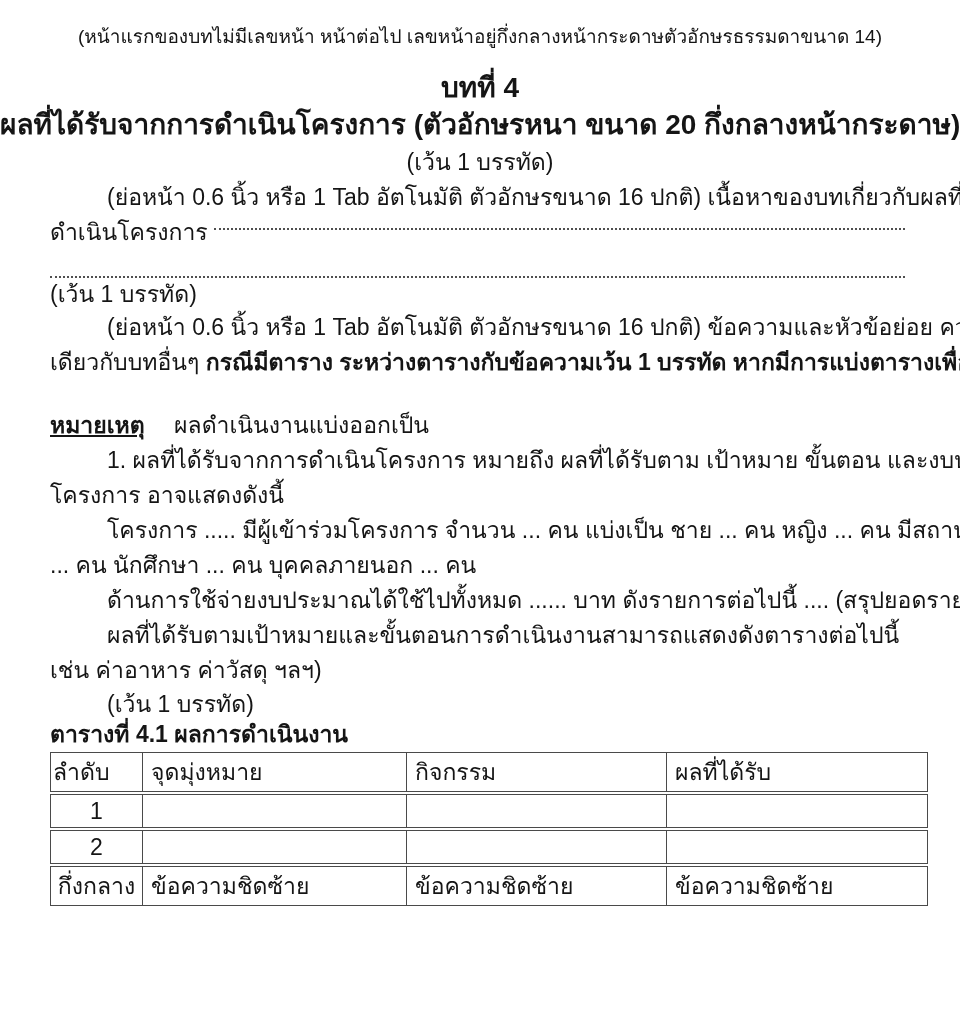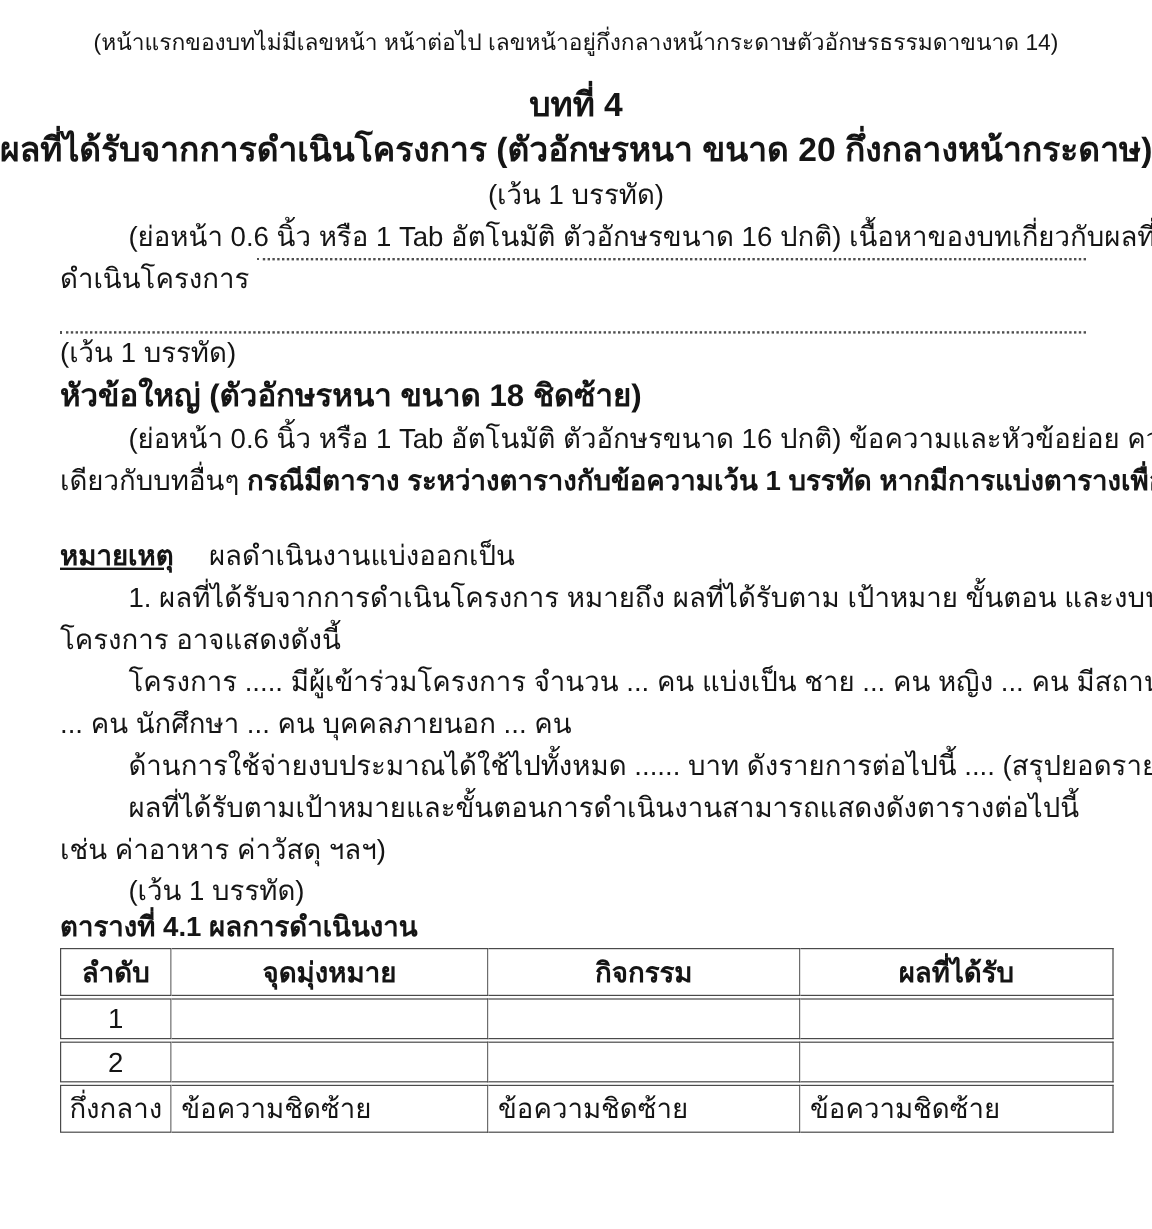--- a/index.html
+++ b/index.html
@@ -10,35 +10,35 @@
   }
   .ln{font-size:23px;line-height:35px;white-space:nowrap;margin:0 55px 0 50px;}
   .center{text-align:center;margin:0;}
   .bold{font-weight:bold;}
   .small-note{font-size:19px;line-height:26px;}
   .chapter{font-size:28px;font-weight:bold;line-height:36px;margin-top:20px;}
   .doc-title{font-size:28px;font-weight:bold;line-height:38px;}
   .spacer-center{font-size:23px;line-height:36px;}
   .indent{padding-left:57px;}
   .heading{font-size:26px;font-weight:bold;line-height:38px;}
-  .leader-row{display:flex;align-items:flex-start;}
+  .leader-row{display:flex;align-items:center;}
   .leader-fill{flex:1;border-bottom:2px dotted #4f4f4f;margin-bottom:8px;margin-left:6px;}
   .dotline{height:26px;border-bottom:2px dotted #4f4f4f;margin:0 55px 0 50px;}
   .ln-sm{line-height:32px;}
   .remark-label{font-weight:bold;text-decoration:underline;}
   .remark-intro{margin-left:23px;}
   .blankline{height:28px;}
   .tbl-caption{font-size:23px;font-weight:bold;line-height:28px;}
   table.t{border-collapse:separate;border-spacing:0 2px;table-layout:fixed;
           width:878px;margin:2px 0 0 50px;}
   table.t td{border:1px solid #4a4a4a;border-left:none;font-size:23px;
              padding:1px 8px;height:30px;vertical-align:middle;background:#fff;
              overflow:hidden;white-space:nowrap;}
   table.t td.c0{border-left:1px solid #4a4a4a;text-align:center;padding:1px 2px;}
-  table.t tr.hdr td{font-weight:bold;text-align:center;height:27px;}
+  table.t tr.hdr td{font-weight:normal;text-align:left;height:27px;}
   .footer-note{font-size:23px;line-height:30px;margin-top:8px;}
 </style>
 </head>
 <body>
 
 <div class="page">
 
   <div class="ln small-note center">(หน้าแรกของบทไม่มีเลขหน้า หน้าต่อไป เลขหน้าอยู่กึ่งกลางหน้ากระดาษตัวอักษรธรรมดาขนาด 14)</div>
 
   <div class="ln chapter center">บทที่ 4</div>
@@ -51,21 +51,20 @@
 
   <div class="ln leader-row">
     <span>ดำเนินโครงการ</span>
     <span class="leader-fill"></span>
   </div>
 
   <div class="dotline"></div>
 
   <div class="ln ln-sm">(เว้น 1 บรรทัด)</div>
 
-  <div class="ln heading">หัวข้อใหญ่ (ตัวอักษรหนา ขนาด 18 ชิดซ้าย)</div>
 
   <div class="ln indent">(ย่อหน้า 0.6 นิ้ว หรือ 1 Tab อัตโนมัติ ตัวอักษรขนาด 16 ปกติ) ข้อความและหัวข้อย่อย ควรมีมาตรฐาน</div>
 
   <div class="ln">
     <span>เดียวกับบทอื่นๆ </span>
     <span class="bold">กรณีมีตาราง ระหว่างตารางกับข้อความเว้น 1 บรรทัด หากมีการแบ่งตารางเพื่อขึ้นหน้าใหม่</span>
   </div>
 
 
   <div class="blankline"></div>

